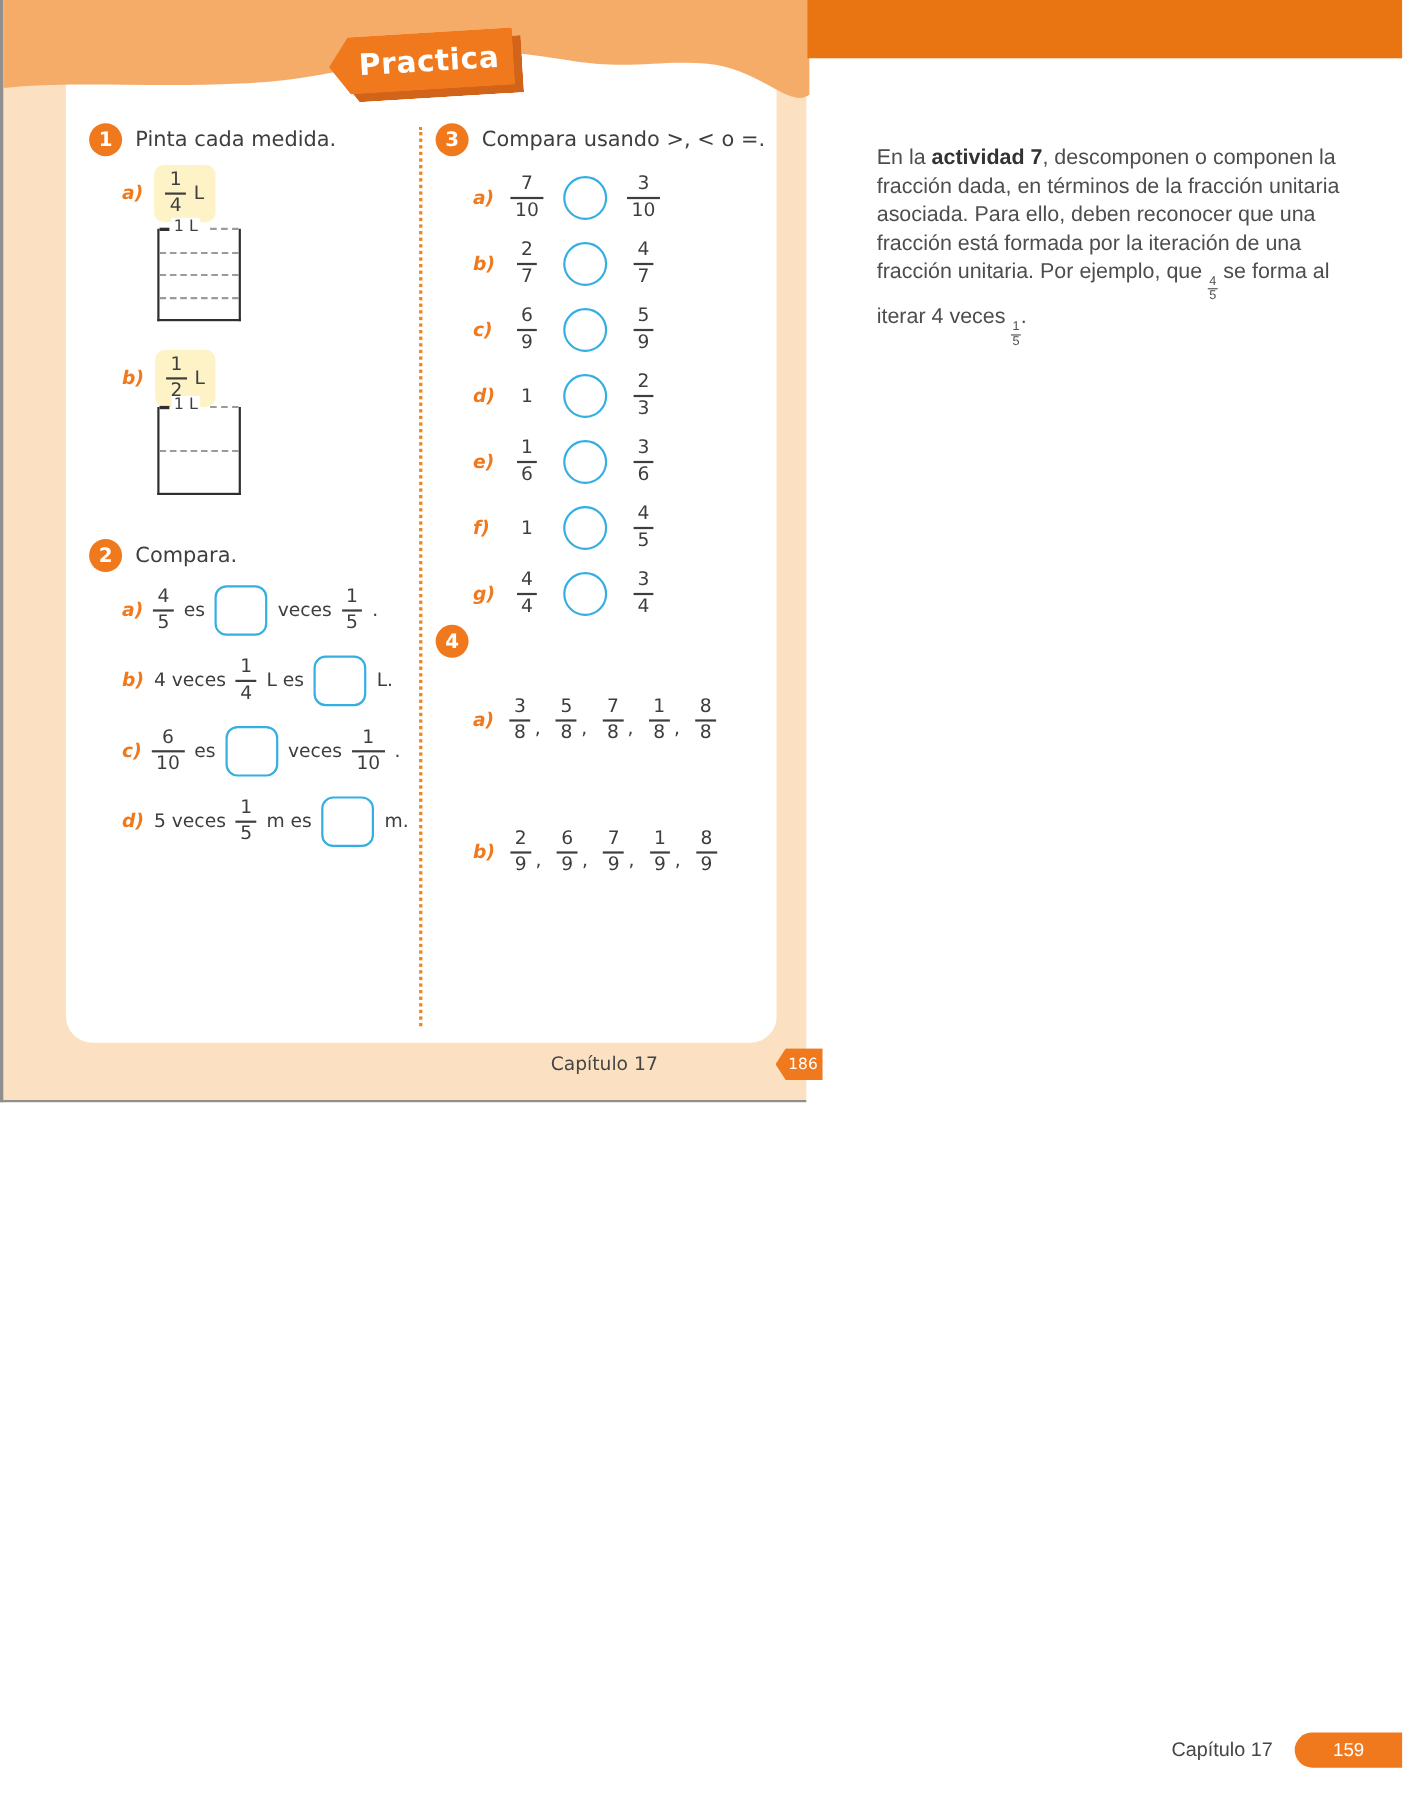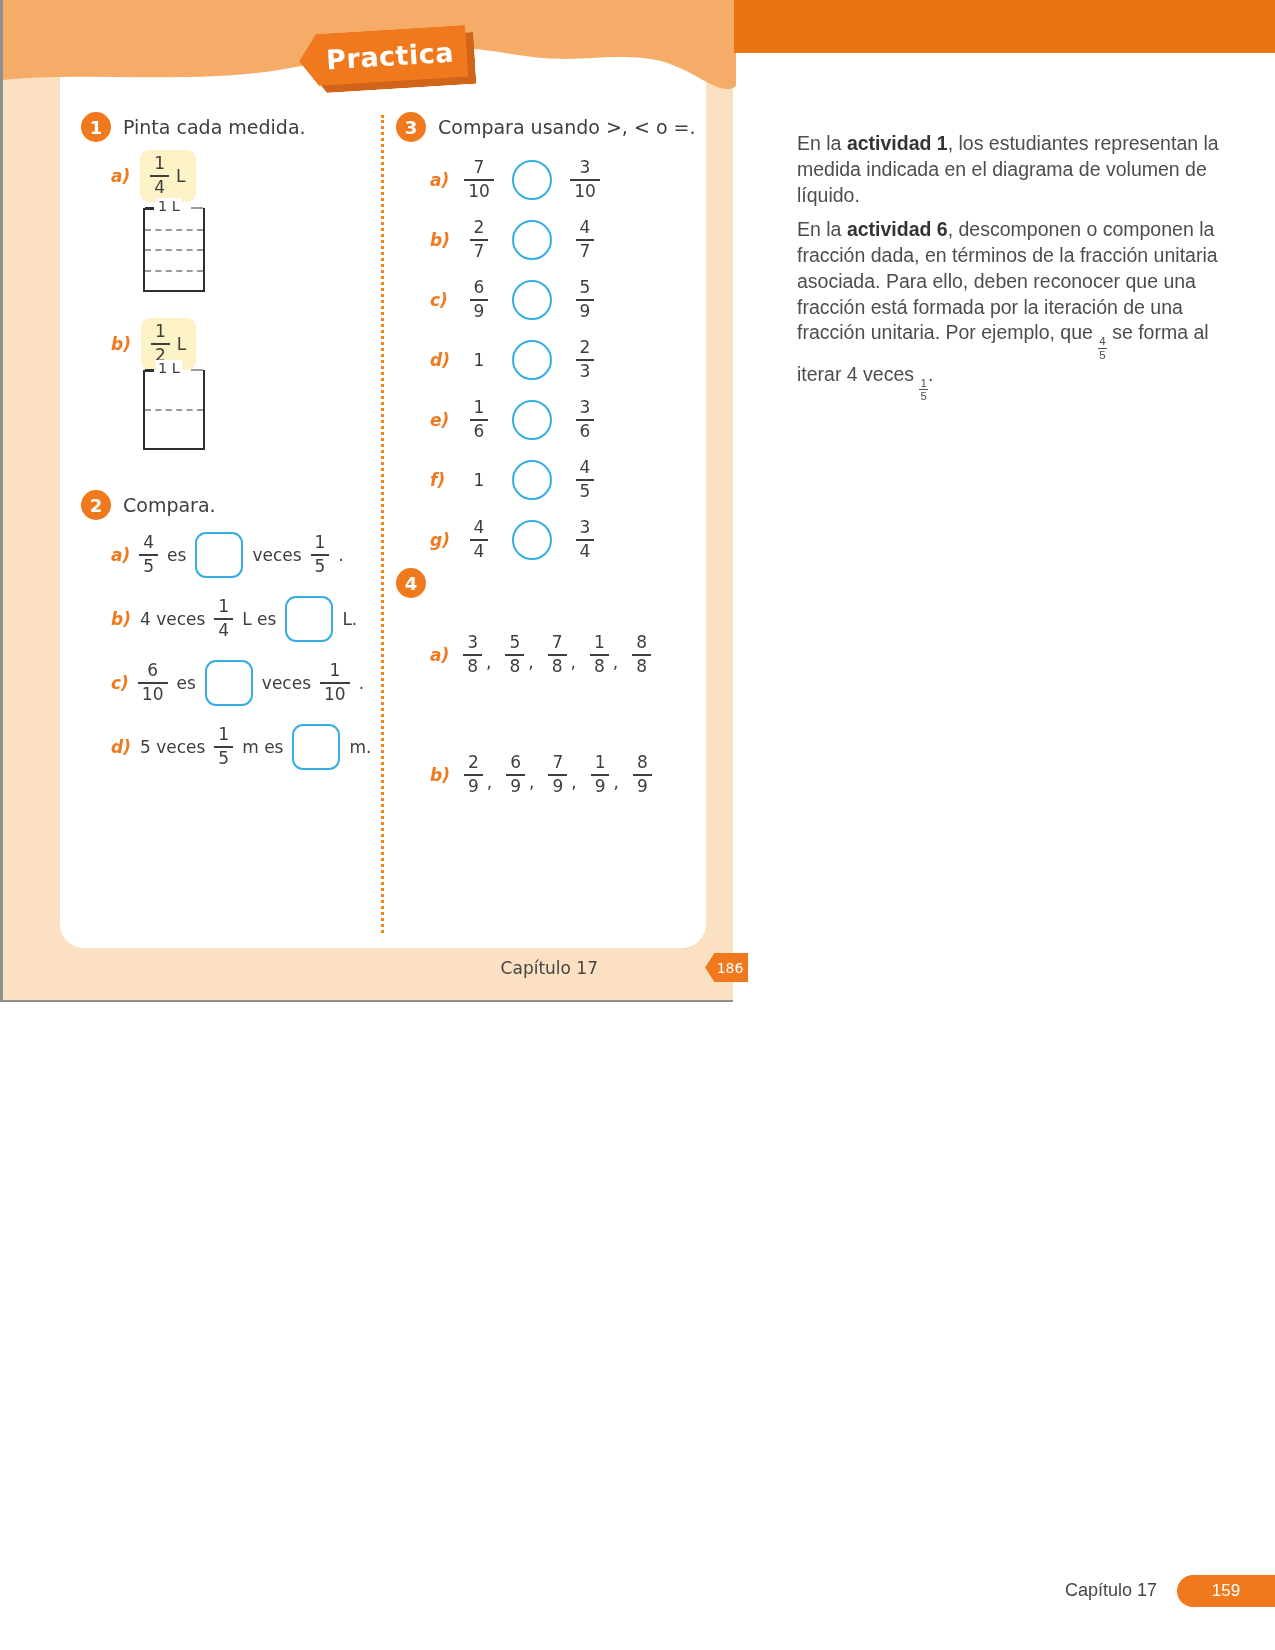--- a/index.html
+++ b/index.html
@@ -27,21 +27,21 @@
   .wtext{font-size:17px;color:#3e3e3e;}
 
   .wfrac{display:inline-flex;flex-direction:column;align-items:center;line-height:1.05;
          font-size:17px;color:#3e3e3e;}
   .wfrac .fn{padding:0 4px 2px;}
   .wfrac .fd{border-top:2px solid #3e3e3e;padding:2px 4px 0;}
 
   .ybox{display:inline-flex;align-items:center;gap:7px;background:#fdf3c6;border-radius:9px;padding:5px 10px;}
   .a1item{position:absolute;display:flex;align-items:center;gap:10px;}
 
-  .beaker{position:absolute;width:62px;border-left:2.5px solid #2f2f2f;border-right:2.5px solid #2f2f2f;
+  .beaker{position:absolute;width:76px;border-left:2.5px solid #2f2f2f;border-right:2.5px solid #2f2f2f;
           border-bottom:2.5px solid #2f2f2f;box-sizing:border-box;background:#fff;}
   .btick{position:absolute;top:-1px;left:0;width:9px;height:2.5px;background:#2f2f2f;}
   .blabel{position:absolute;top:-10px;left:11px;font-size:14.5px;color:#3e3e3e;background:#fff;padding:0 2px;}
   .btopdash{position:absolute;top:-1px;left:46px;right:0;height:0;border-top:2px dashed #9a9a9a;}
   .dashline{position:absolute;left:0;right:0;height:0;border-top:2px dashed #9a9a9a;}
 
   .a2row{position:absolute;display:flex;align-items:center;gap:9px;left:30px;}
   .ansbox{width:44px;height:42px;border:2.5px solid #35aee2;border-radius:11px;background:#fff;flex:0 0 auto;}
 
   .a3row{position:absolute;display:flex;align-items:center;left:34px;height:56px;}
@@ -374,22 +374,21 @@
     </div>
 
     <div id="scan-footer">
       <span class="chap">Capítulo 17</span>
       <span class="pagebadge121">186</span>
     </div>
   </div>
 
   <div id="top-bar"></div>
   <div id="sidebar-paragraphs">
-      <p>En la <b>actividad 1</b>, los estudiantes representan la medida indicada en el diagrama de volumen de líquido.</p>
-      <p>En la <b>actividad 6</b>, descomponen o componen la fracción dada, en términos de la fracción unitaria asociada. Para ello, deben reconocer que una fracción está formada por la iteración de una fracción unitaria. Por ejemplo, que <span class="sfrac">
+      <p>En la <b>actividad 7</b>, descomponen o componen la fracción dada, en términos de la fracción unitaria asociada. Para ello, deben reconocer que una fracción está formada por la iteración de una fracción unitaria. Por ejemplo, que <span class="sfrac">
           <span class="sn">4</span>
           <span class="sd">5</span>
         </span> se forma al iterar 4 veces <span class="sfrac">
           <span class="sn">1</span>
           <span class="sd">5</span>
         </span>.</p>
     </div>
 
   <div id="page-footer">
     <span class="chap">Capítulo 17</span>

